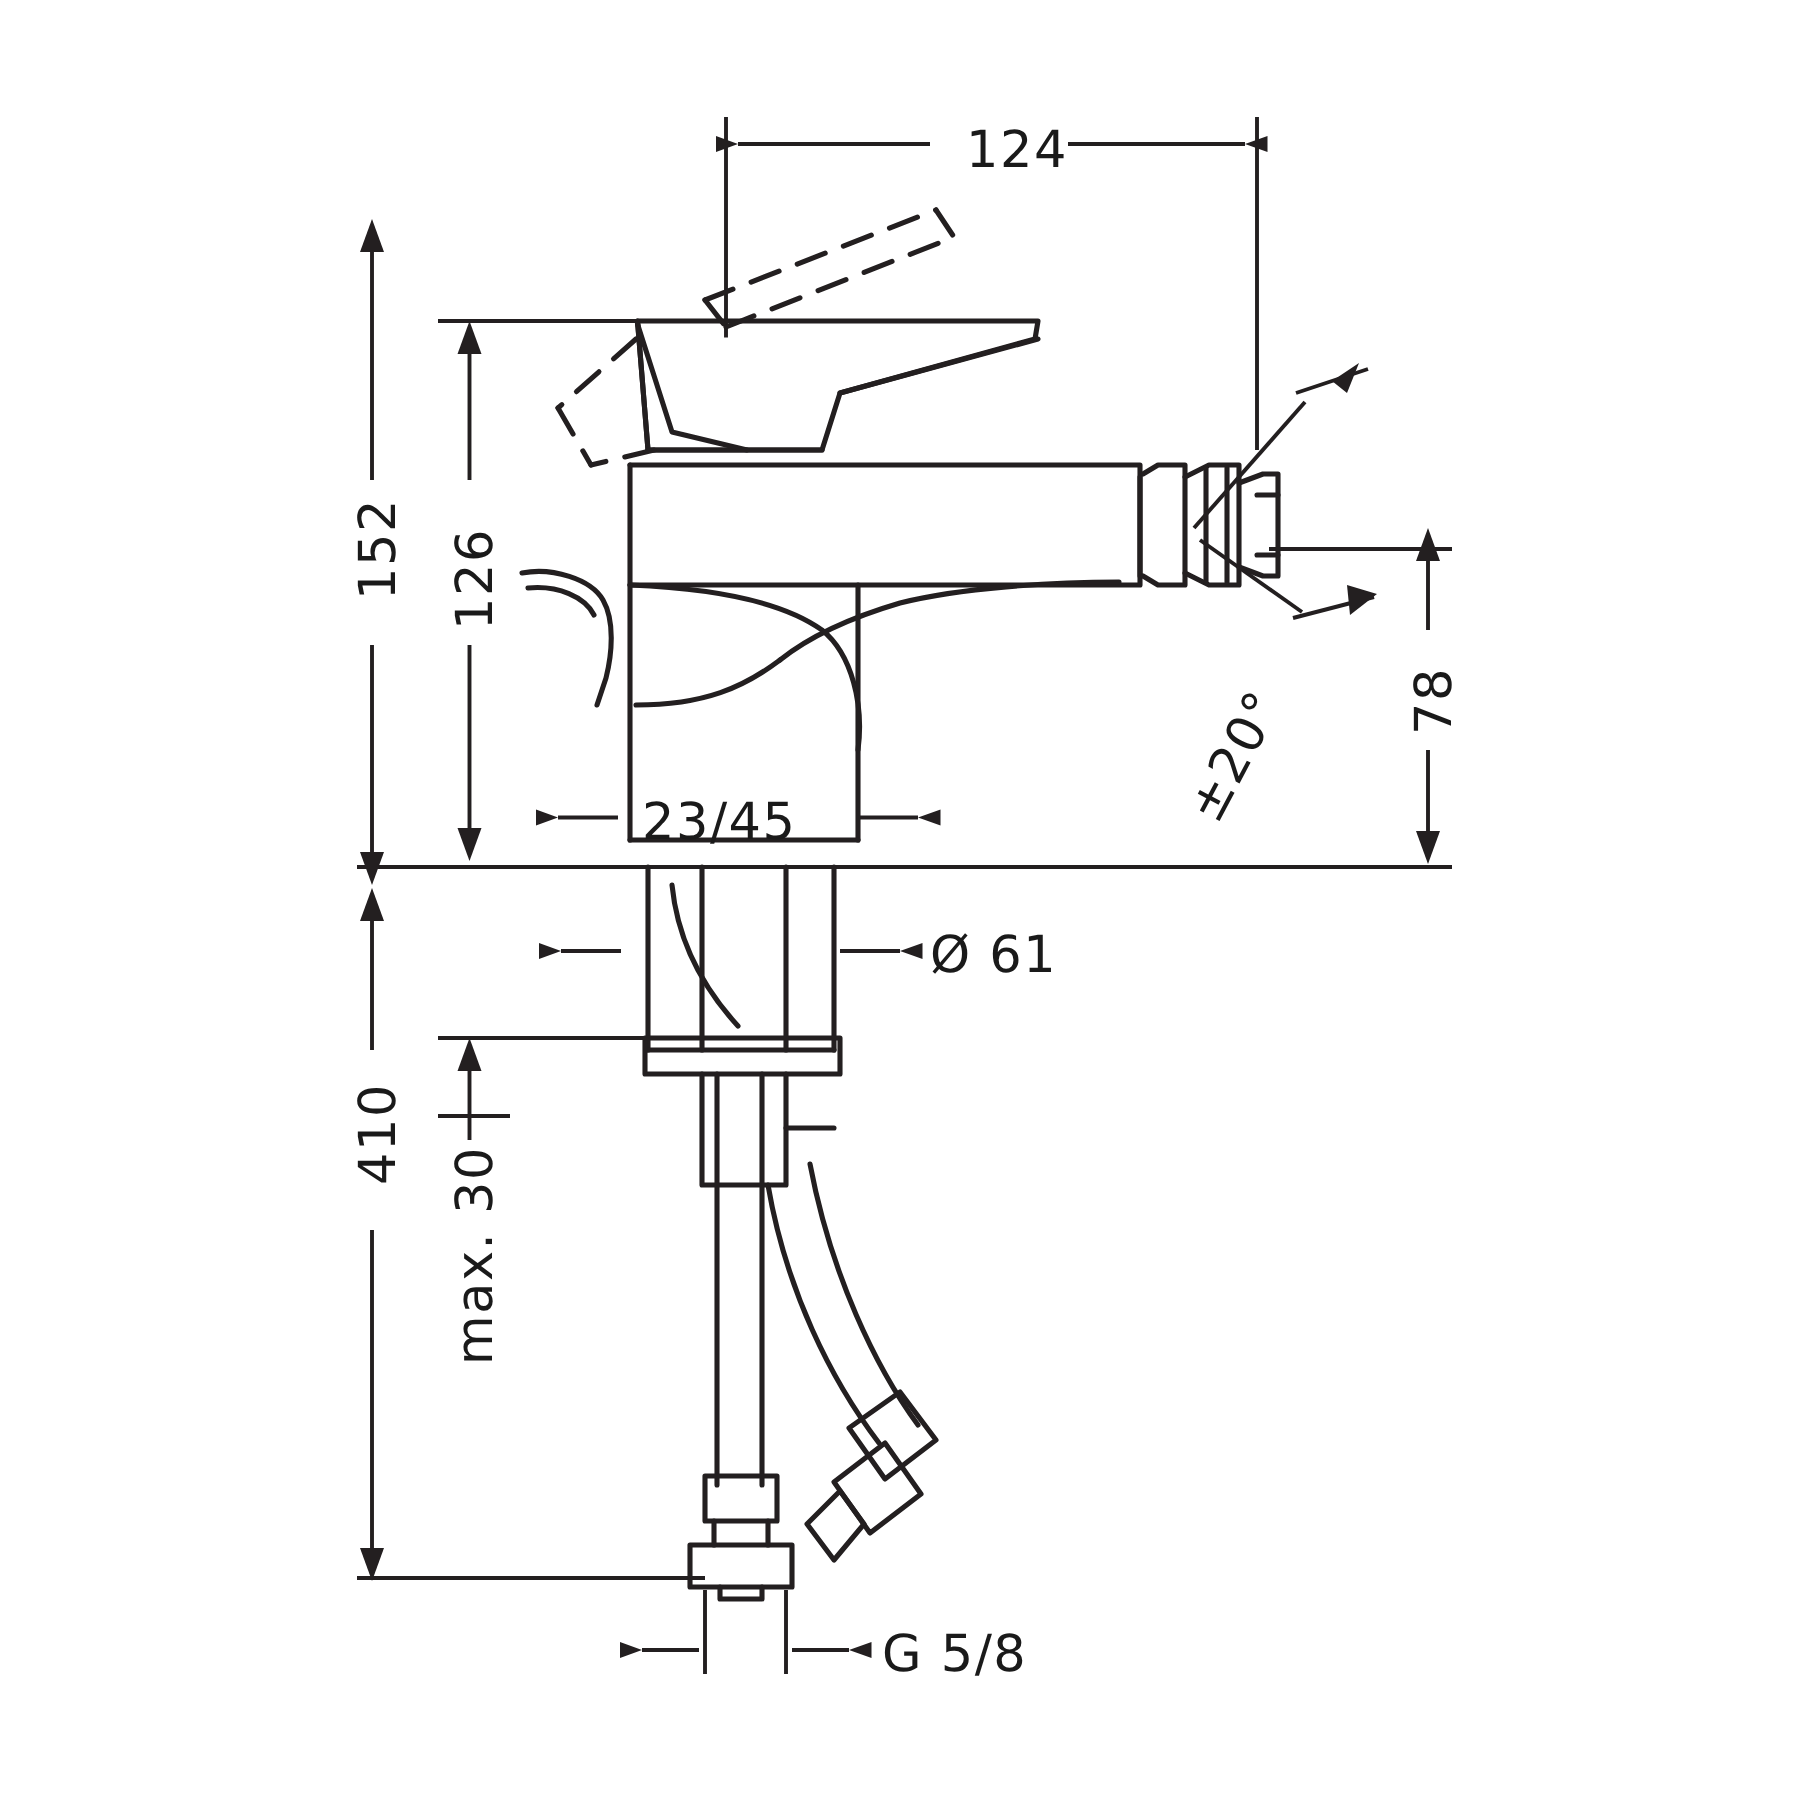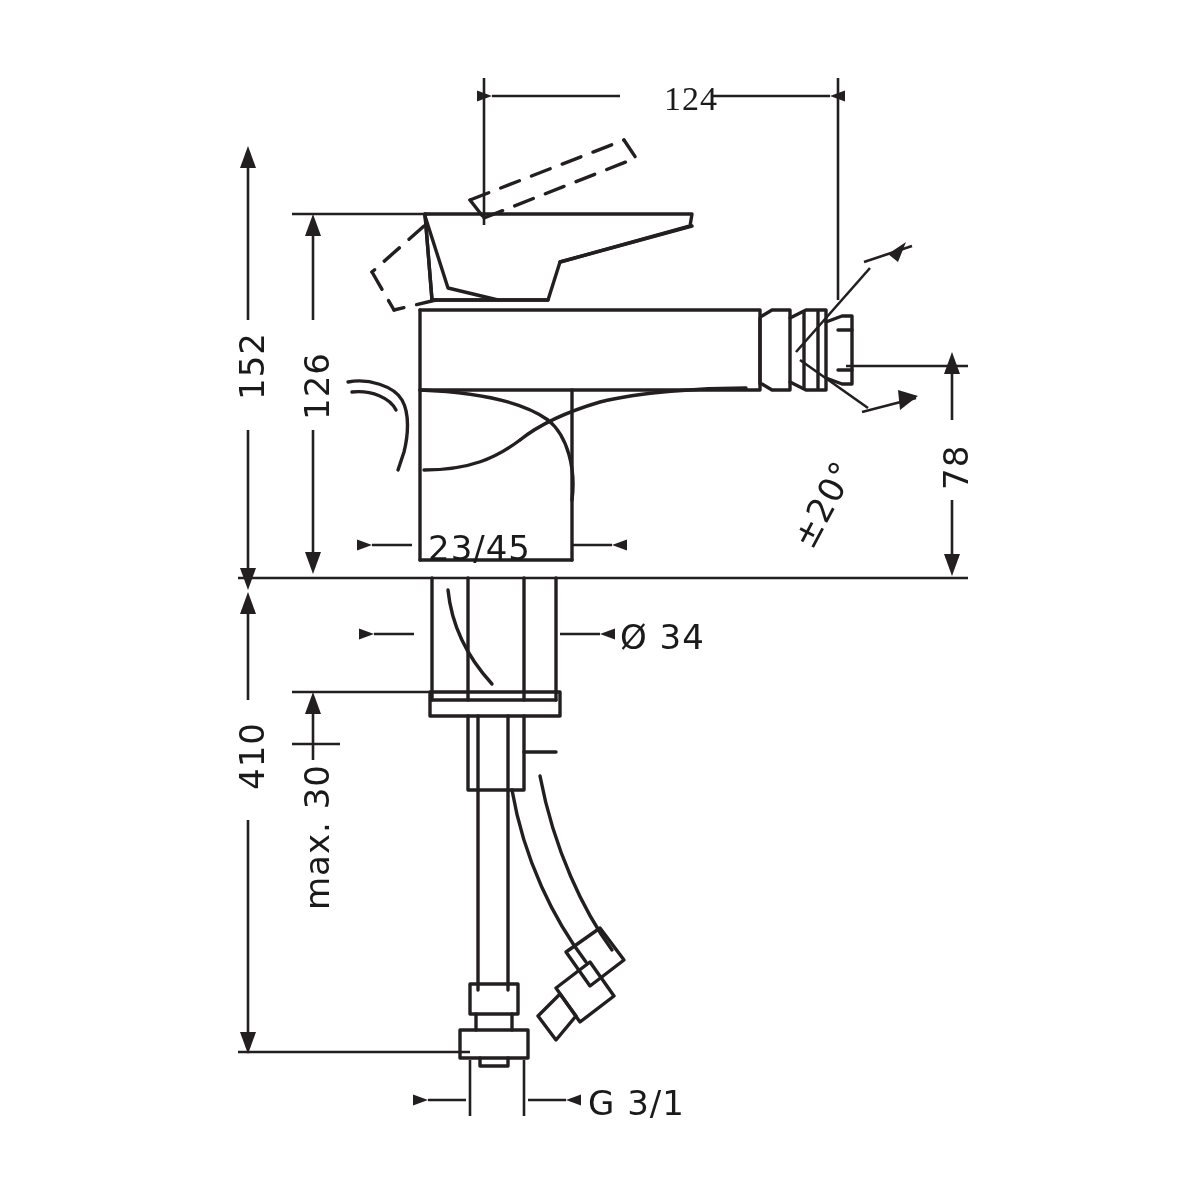--- a/index.html
+++ b/index.html
@@ -177,33 +177,33 @@
       <path d="M576,1016 L556,1040 L538,1016 L560,994 Z"></path>
 
       <path d="M470,984 L518,984 L518,1014 L470,1014 Z"></path>
       <path d="M460,1030 L528,1030 L528,1058 L460,1058 Z"></path>
       <path d="M476,1014 L476,1030"></path>
       <path name="l2" d="M512,1014 L512,1030"></path>
       <path d="M480,1058 L480,1066 L508,1066 L508,1058"></path>
     </g>
   </svg>
 
-  <div class="dim-label" style="left:664px; top:80px;font-family:Liberation Serif, serif;">124</div>
+  <div class="dim-label" style="left:644px; top:80px;">124</div>
 
   <div class="dim-label rot90" style="left:232px; top:400px;">152</div>
 
   <div class="dim-label rot90" style="left:297px; top:420px;">126</div>
 
   <div class="dim-label rot90" style="left:936px; top:490px;">78</div>
 
   <div class="dim-label rot-angle" style="left:784px; top:536px;">±20°</div>
 
   <div class="dim-label" style="left:428px; top:528px;">23/45</div>
 
-  <div class="dim-label" style="left:620px; top:617px;">Ø 34</div>
+  <div class="dim-label" style="left:620px; top:617px;">Ø 61</div>
 
   <div class="dim-label rot90" style="left:232px; top:790px;">410</div>
 
   <div class="dim-label rot90" style="left:297px; top:910px;">max. 30</div>
 
-  <div class="dim-label" style="left:588px; top:1083px;">G 3/1</div>
+  <div class="dim-label" style="left:588px; top:1083px;">G 5/8</div>
 
 </div>
 
 </body></html>

